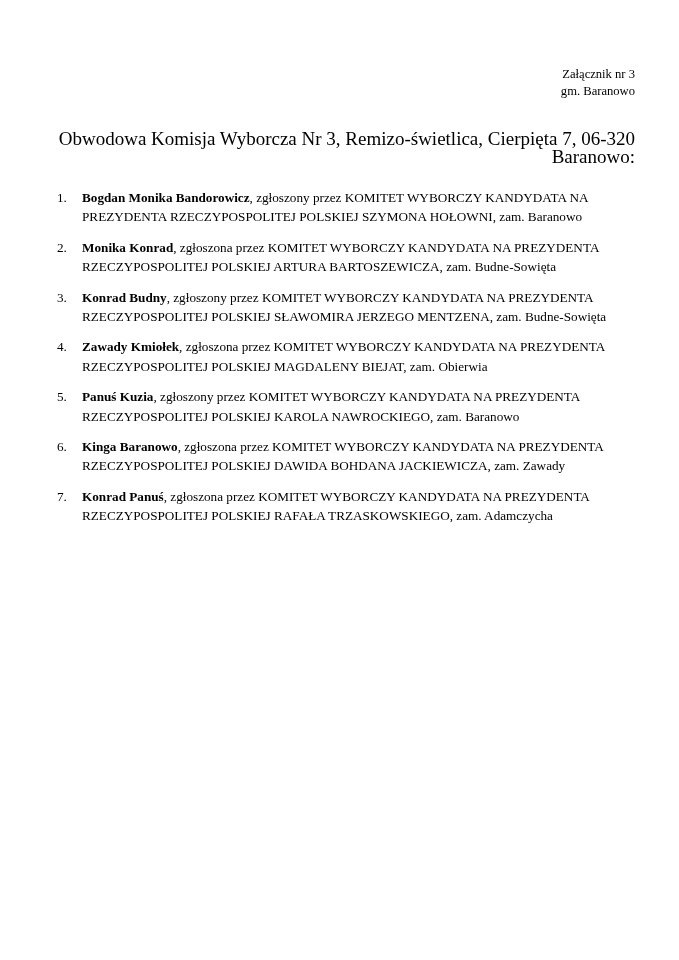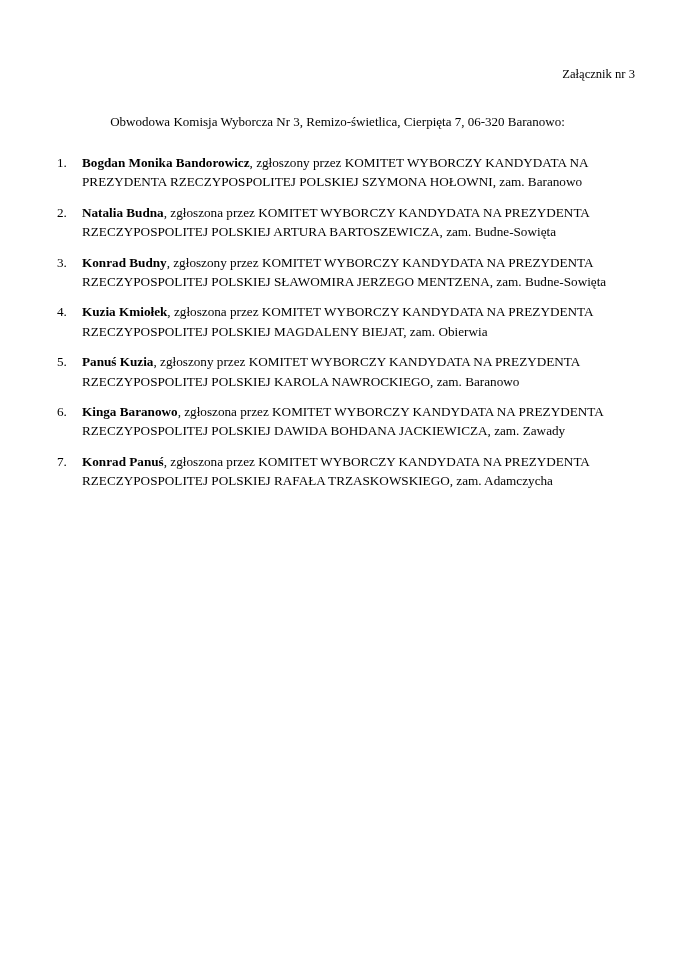--- a/index.html
+++ b/index.html
@@ -33,23 +33,23 @@
     line-height: 17px;
   }
   .doc-header .hline {
     display: block;
     white-space: pre;
   }
 
   
   .intro {
     margin-top: 30px;
-    font-size: 13px;
+    font-size: 19px;
     line-height: 18px;
-    text-align: center;
+    text-align: right;
   }
 
   
   .candidate-list {
     margin: 22px 0 0 0;
     padding: 0;
     list-style: none;
   }
   .candidate-item {
     position: relative;
@@ -74,27 +74,28 @@
     font-weight: normal;
   }
 </style>
 </head>
 <body>
 
 <div class="page">
 
   <div class="doc-header">
     <span class="hline">Załącznik nr 3</span>
+    <span class="hline">gm. Baranowo</span>
   </div>
 
   <p class="intro">Obwodowa Komisja Wyborcza Nr 3, Remizo-świetlica, Cierpięta 7, 06-320 Baranowo:</p>
 
   <ol class="candidate-list">
       <li class="candidate-item"><span class="item-number">1.</span><span class="candidate-name">Bogdan Monika Bandorowicz</span><span class="candidate-desc">, zgłoszony przez KOMITET WYBORCZY KANDYDATA NA PREZYDENTA RZECZYPOSPOLITEJ POLSKIEJ SZYMONA HOŁOWNI, zam. Baranowo</span></li>
-      <li class="candidate-item"><span class="item-number">2.</span><span class="candidate-name">Natalia Budna</span><span class="candidate-desc">, zgłoszona przez KOMITET WYBORCZY KANDYDATA NA PREZYDENTA RZECZYPOSPOLITEJ POLSKIEJ ARTURA BARTOSZEWICZA, zam. Budne-Sowięta</span></li>
+      <li class="candidate-item"><span class="item-number">2.</span><span class="candidate-name">Monika Konrad</span><span class="candidate-desc">, zgłoszona przez KOMITET WYBORCZY KANDYDATA NA PREZYDENTA RZECZYPOSPOLITEJ POLSKIEJ ARTURA BARTOSZEWICZA, zam. Budne-Sowięta</span></li>
       <li class="candidate-item"><span class="item-number">3.</span><span class="candidate-name">Konrad Budny</span><span class="candidate-desc">, zgłoszony przez KOMITET WYBORCZY KANDYDATA NA PREZYDENTA RZECZYPOSPOLITEJ POLSKIEJ SŁAWOMIRA JERZEGO MENTZENA, zam. Budne-Sowięta</span></li>
-      <li class="candidate-item"><span class="item-number">4.</span><span class="candidate-name">Kuzia Kmiołek</span><span class="candidate-desc">, zgłoszona przez KOMITET WYBORCZY KANDYDATA NA PREZYDENTA RZECZYPOSPOLITEJ POLSKIEJ MAGDALENY BIEJAT, zam. Obierwia</span></li>
+      <li class="candidate-item"><span class="item-number">4.</span><span class="candidate-name">Zawady Kmiołek</span><span class="candidate-desc">, zgłoszona przez KOMITET WYBORCZY KANDYDATA NA PREZYDENTA RZECZYPOSPOLITEJ POLSKIEJ MAGDALENY BIEJAT, zam. Obierwia</span></li>
       <li class="candidate-item"><span class="item-number">5.</span><span class="candidate-name">Panuś Kuzia</span><span class="candidate-desc">, zgłoszony przez KOMITET WYBORCZY KANDYDATA NA PREZYDENTA RZECZYPOSPOLITEJ POLSKIEJ KAROLA NAWROCKIEGO, zam. Baranowo</span></li>
       <li class="candidate-item"><span class="item-number">6.</span><span class="candidate-name">Kinga Baranowo</span><span class="candidate-desc">, zgłoszona przez KOMITET WYBORCZY KANDYDATA NA PREZYDENTA RZECZYPOSPOLITEJ POLSKIEJ DAWIDA BOHDANA JACKIEWICZA, zam. Zawady</span></li>
       <li class="candidate-item"><span class="item-number">7.</span><span class="candidate-name">Konrad Panuś</span><span class="candidate-desc">, zgłoszona przez KOMITET WYBORCZY KANDYDATA NA PREZYDENTA RZECZYPOSPOLITEJ POLSKIEJ RAFAŁA TRZASKOWSKIEGO, zam. Adamczycha</span></li>
     </ol>
 
 </div>
 
 </body></html>

